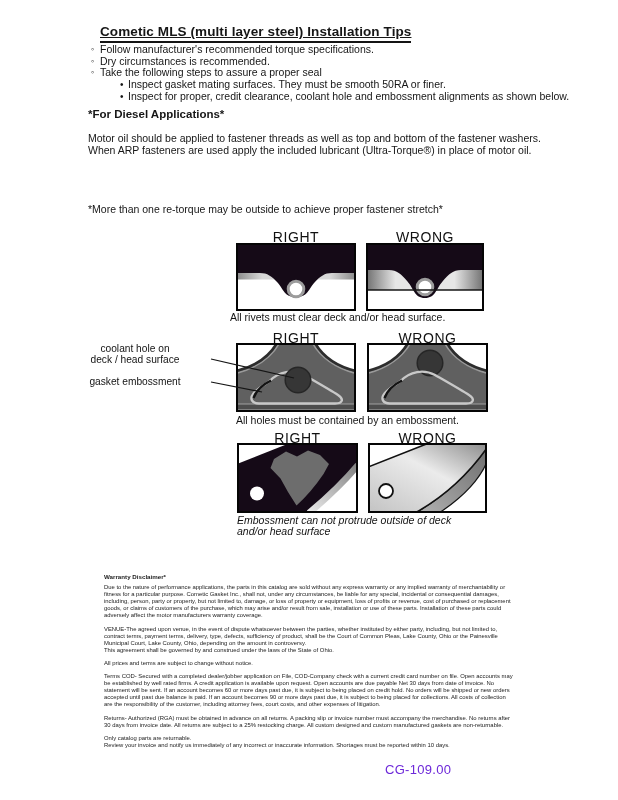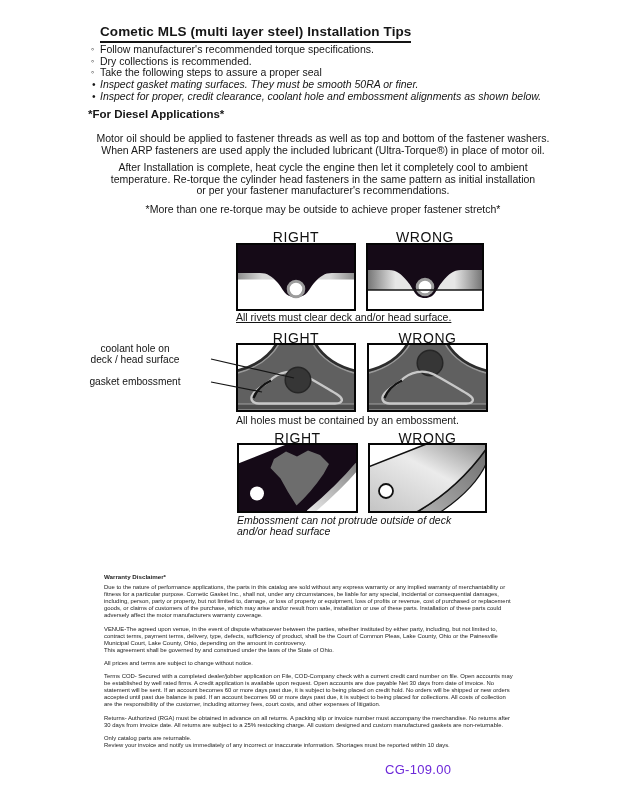--- a/index.html
+++ b/index.html
@@ -3,47 +3,47 @@
 <meta charset="utf-8">
 <style>
   html,body{margin:0;padding:0;background:#ffffff;}
   .page{
     position:relative;width:618px;height:800px;background:#ffffff;
     font-family:"Liberation Sans",sans-serif;color:#161616;overflow:hidden;
   }
   .title{
     position:absolute;left:100px;top:24px;margin:0;
     font-size:13.5px;font-weight:bold;letter-spacing:.1px;
-    border-bottom:2px solid #141414;padding-bottom:2px;
+    border-bottom:2px solid #141414;padding-bottom:2px;text-decoration:underline;
   }
   .bullets{position:absolute;left:92px;top:44px;width:480px;margin:0;padding:0;list-style:none;
     font-size:10.5px;line-height:11.7px;}
   .bullets li{position:relative;padding-left:8px;}
   .bullets li.l1::before{content:"\25E6";position:absolute;left:-1px;top:0;font-size:9px;}
-  .bullets li.l2{padding-left:8px;font-style:italic;}
+  .bullets li.l2{margin-left:28px;padding-left:8px;}
   .bullets li.l2::before{content:"\2022";position:absolute;left:0;top:0;font-size:10px;}
   .diesel-heading{position:absolute;left:88px;top:108px;margin:0;font-size:11.5px;font-weight:bold;}
-  .para{position:absolute;left:88px;width:470px;margin:0;font-size:10.5px;line-height:11.7px;white-space:pre-line;text-align:center;}
+  .para{position:absolute;left:88px;width:470px;margin:0;font-size:10.5px;line-height:11.7px;white-space:pre-line;}
   #para1{top:133px;}#para2{top:162px;}#para3{top:204px;}
   .dlabel{position:absolute;font-size:14px;letter-spacing:.6px;text-align:center;color:#111;}
   .lblR1{left:236px;top:229px;width:120px;}
   .lblW1{left:366px;top:229px;width:118px;}
   .lblR2{left:236px;top:330px;width:120px;}
   .lblW2{left:367px;top:330px;width:121px;}
   .lblR3{left:237px;top:430px;width:121px;}
   .lblW3{left:368px;top:430px;width:119px;}
   .dbox{position:absolute;display:block;}
   .box1{left:236px;top:243px;}
   .box2{left:366px;top:243px;}
   .box3{left:236px;top:343px;}
   .box4{left:367px;top:343px;}
   .box5{left:237px;top:443px;}
   .box6{left:368px;top:443px;}
   .caption{position:absolute;font-size:10.5px;line-height:11px;white-space:pre-line;color:#141414;}
-  .cap1{left:236px;top:312px;width:280px;text-decoration:underline;}
+  .cap1{left:230px;top:312px;width:280px;}
   .cap2{left:236px;top:415px;width:280px;}
   .cap3{left:237px;top:515px;width:250px;font-style:italic;}
   .side-label{position:absolute;left:60px;width:150px;text-align:center;
     font-size:10.2px;line-height:10.8px;white-space:pre-line;color:#141414;}
   .side-coolant{top:344px;}
   .side-emboss{top:377px;}
   .leader{position:absolute;left:205px;top:345px;z-index:5;}
   .legal{position:absolute;left:104px;top:573px;width:440px;font-size:5.9px;line-height:7.1px;color:#222;}
   .legal h3{margin:0 0 4px 0;font-size:6.2px;font-weight:bold;}
   .legal p{margin:0 0 6px 0;white-space:pre-line;}
@@ -51,32 +51,29 @@
 </style>
 </head>
 <body>
 
 <div class="page">
 
   <h1 class="title">Cometic MLS (multi layer steel) Installation Tips</h1>
 
   <ul class="bullets">
     <li class="l1">Follow manufacturer's recommended torque specifications.</li>
-    <li class="l1">Dry collections is recommended.</li>
+    <li class="l1">Dry circumstances is recommended.</li>
     <li class="l1">Take the following steps to assure a proper seal</li>
     <li class="l2">Inspect gasket mating surfaces.  They must be smooth 50RA or finer.</li>
     <li class="l2">Inspect for proper, credit clearance, coolant hole and embossment alignments as shown below.</li>
   </ul>
 
   <h2 class="diesel-heading">*For Diesel Applications*</h2>
   <p class="para" id="para1">Motor oil should be applied to fastener threads as well as top and bottom of the fastener washers.
 When ARP fasteners are used apply the included lubricant (Ultra-Torque®) in place of motor oil.</p>
-  <p class="para" id="para2">After Installation is complete, heat cycle the engine then let it completely cool to ambient
-temperature. Re-torque the cylinder head fasteners in the same pattern as initial installation
-or per your fastener manufacturer's recommendations.</p>
   <p class="para" id="para3">*More than one re-torque may be outside to achieve proper fastener stretch*</p>
 
   <div class="dlabel lblR1">RIGHT</div>
   <div class="dlabel lblW1">WRONG</div>
 
   <svg class="dbox box1" width="120" height="68" viewBox="0 0 120 68">
     <defs>
       <linearGradient id="grvA" x1="0" y1="0" x2="1" y2="0">
         <stop offset="0" stop-color="#888888"></stop>
           <stop offset="0.22" stop-color="#d8d8d8"></stop>

